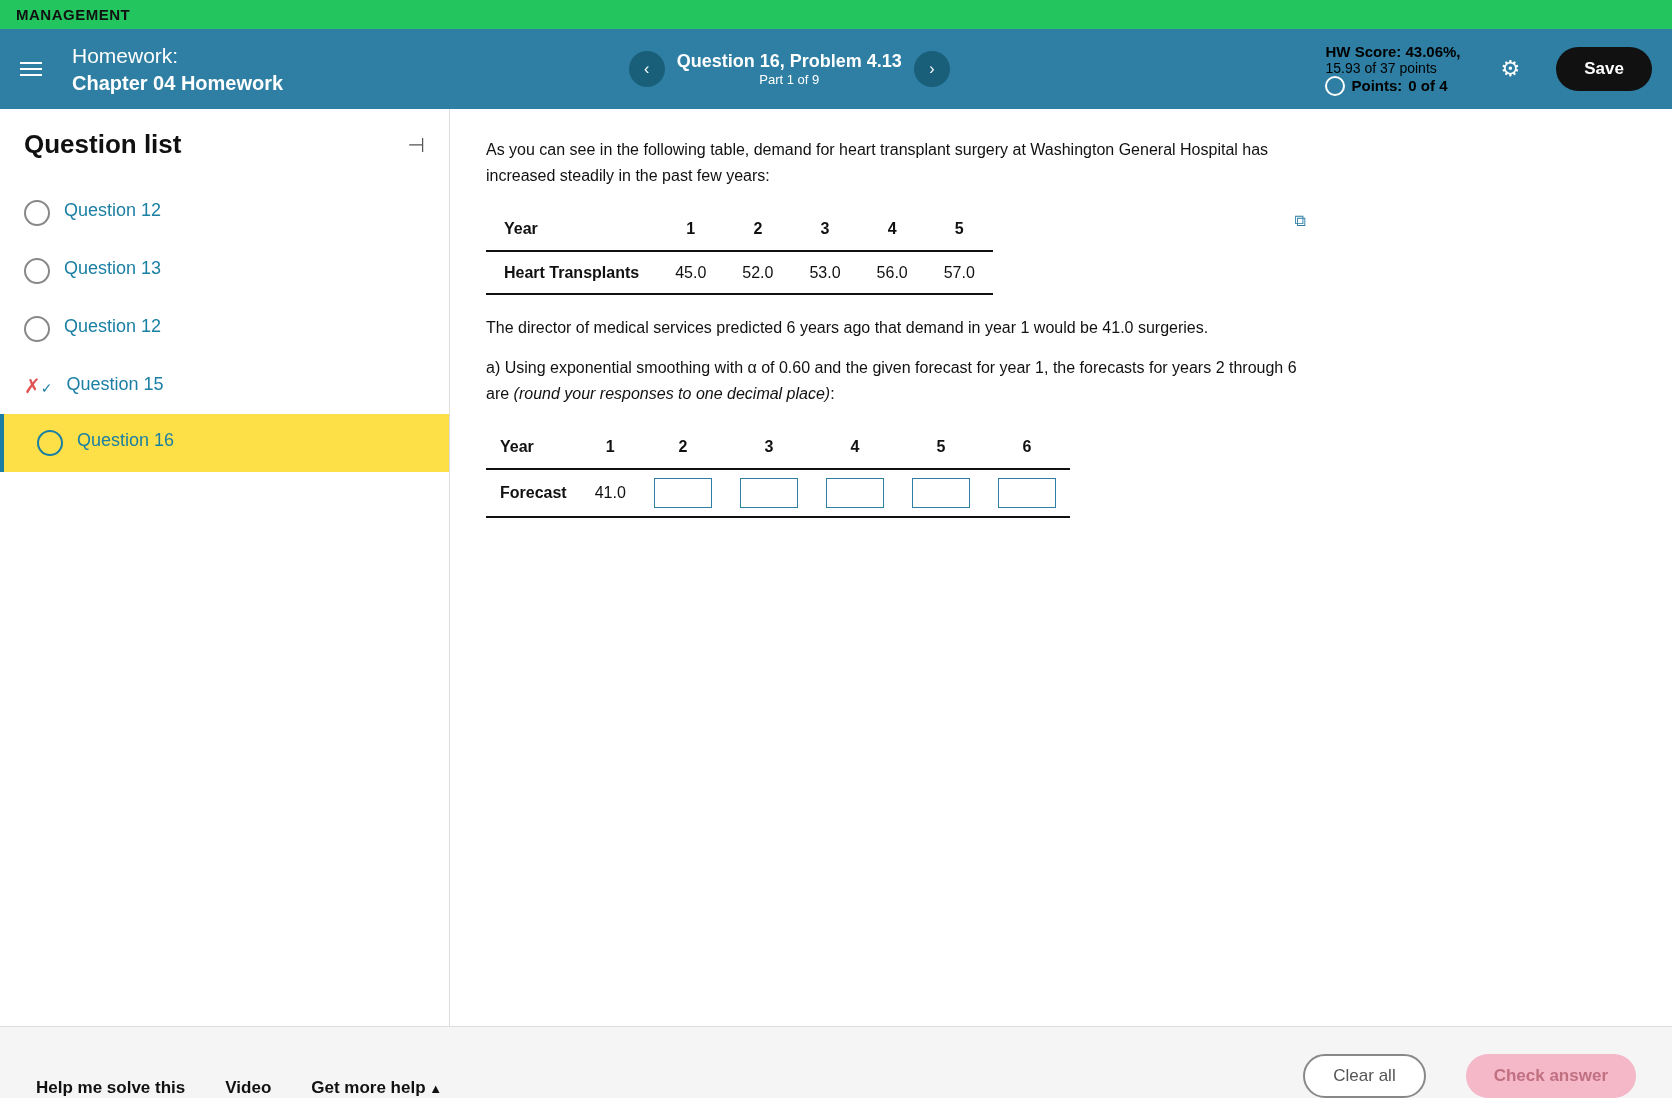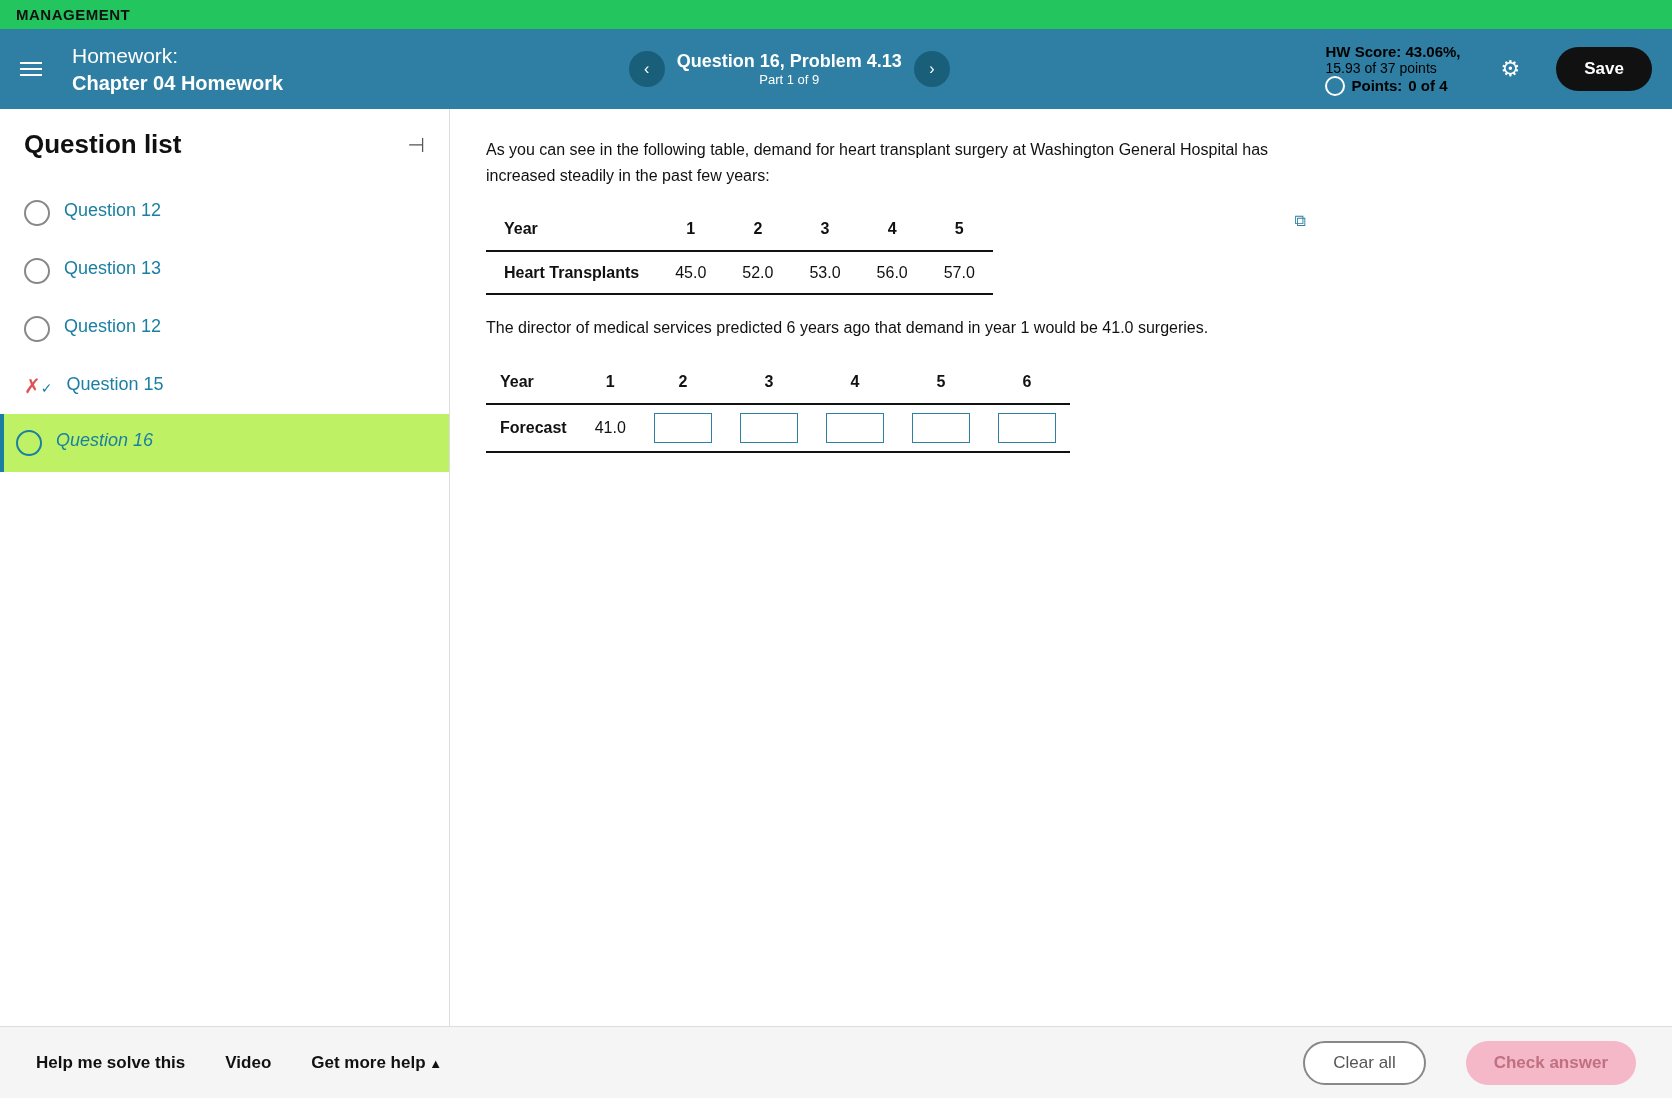--- a/index.html
+++ b/index.html
@@ -168,25 +168,24 @@
       border-radius: 50%;
       border: 2px solid #888;
       flex-shrink: 0;
     }
     .question-item .q-label {
       font-size: 18px;
       color: #1a7fa3;
       font-weight: 500;
     }
     .question-item.active {
-      background: #bef264;
+      background: #fde047;
       margin: 0 -24px;
-      padding: 16px 12px;
+      padding: 16px 33px;
       border-left: 4px solid #1a7fa3;
-      font-style: italic;
     }
     .question-item.partial .q-icon {
       color: #e05252;
       font-size: 18px;
     }
 
     
     .content-area {
       flex: 1;
       padding: 28px 36px;
@@ -260,21 +259,21 @@
       color: #2e7fa3;
       font-size: 16px;
       margin-bottom: 4px;
     }
 
     
     .bottom-bar {
       background: #f5f5f5;
       border-top: 1px solid #ddd;
       display: flex;
-      align-items: center;
+      align-items: flex-end;
       padding: 0 36px;
       height: 72px;
       gap: 40px;
     }
     .bottom-link {
       font-size: 17px;
       font-weight: bold;
       color: #111;
       cursor: pointer;
       text-decoration: none;
@@ -419,20 +418,23 @@
               <td>53.0</td>
               <td>56.0</td>
               <td>57.0</td>
             </tr>
           </tbody>
         </table>
       </div>
 
       <p style="margin-top:14px;">The director of medical services predicted 6 years ago that demand in year 1 would be 41.0 surgeries.</p>
 
+      <p style="margin-top:14px;">
+        <span>a) Using exponential smoothing with α of 0.60 and the given forecast for year 1, the forecasts for years 2 through 6 are </span><span class="italic">(round your responses to one decimal place)</span><span>:</span>
+      </p>
 
       <table class="forecast-table">
         <thead>
           <tr>
             <th>Year</th>
             <th>1</th>
             <th>2</th>
             <th>3</th>
             <th>4</th>
             <th>5</th>

